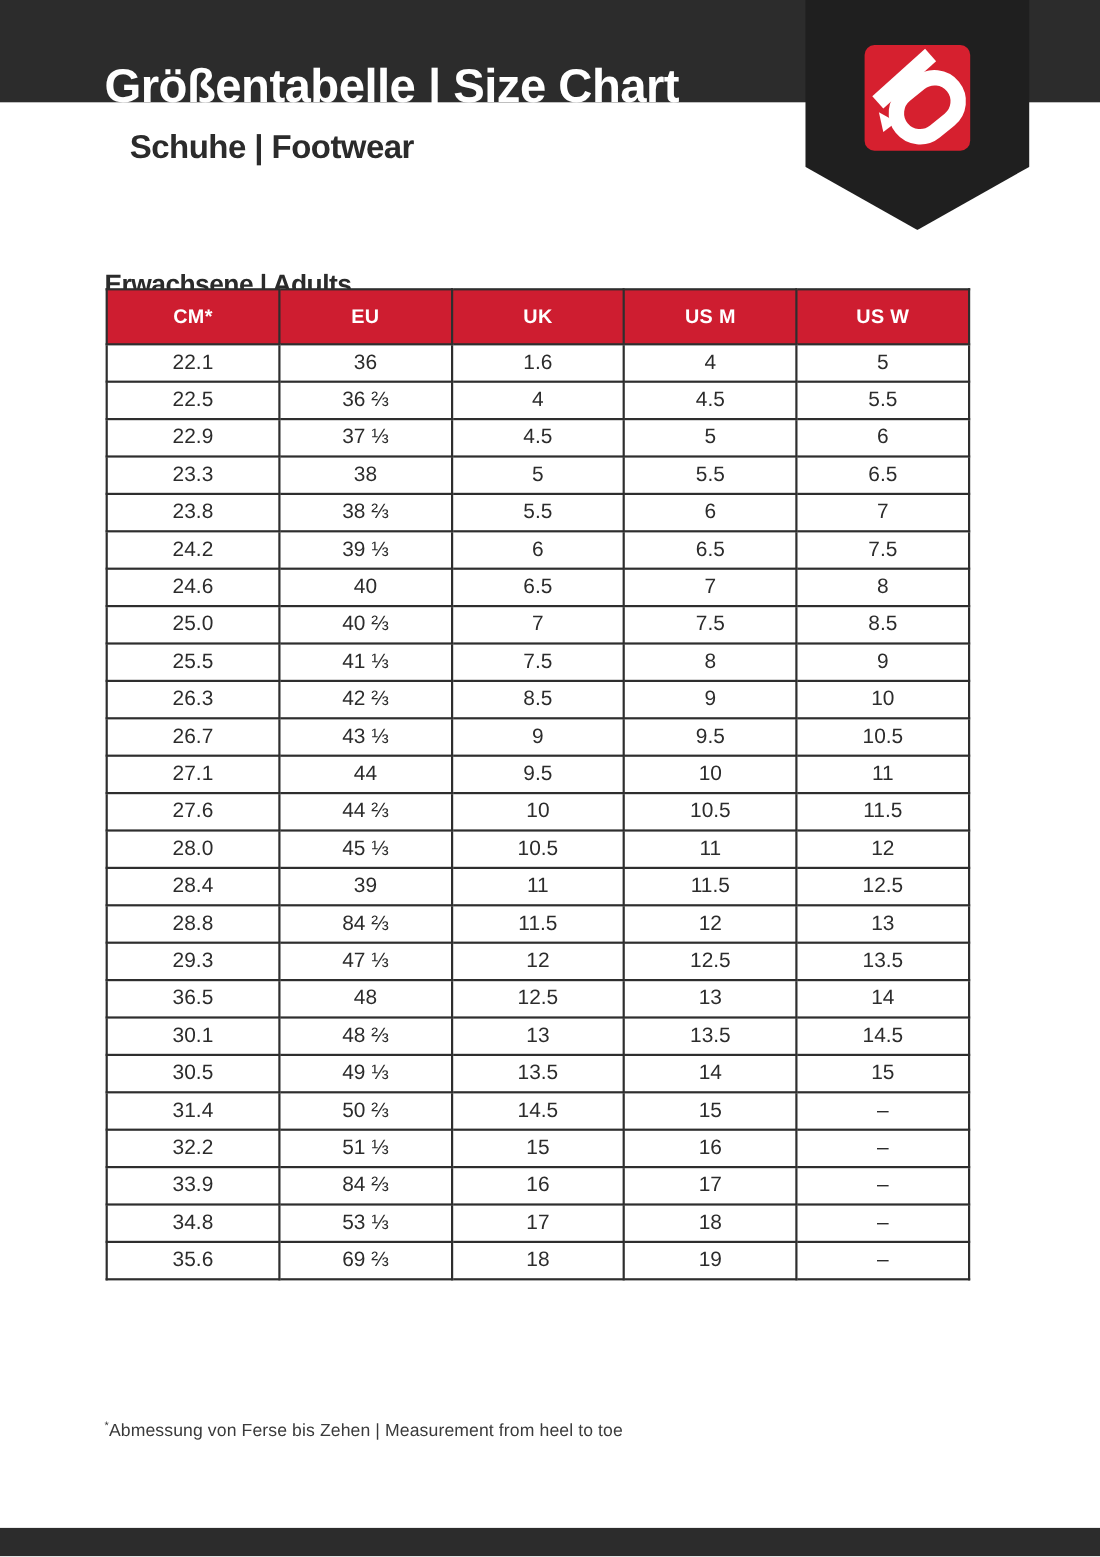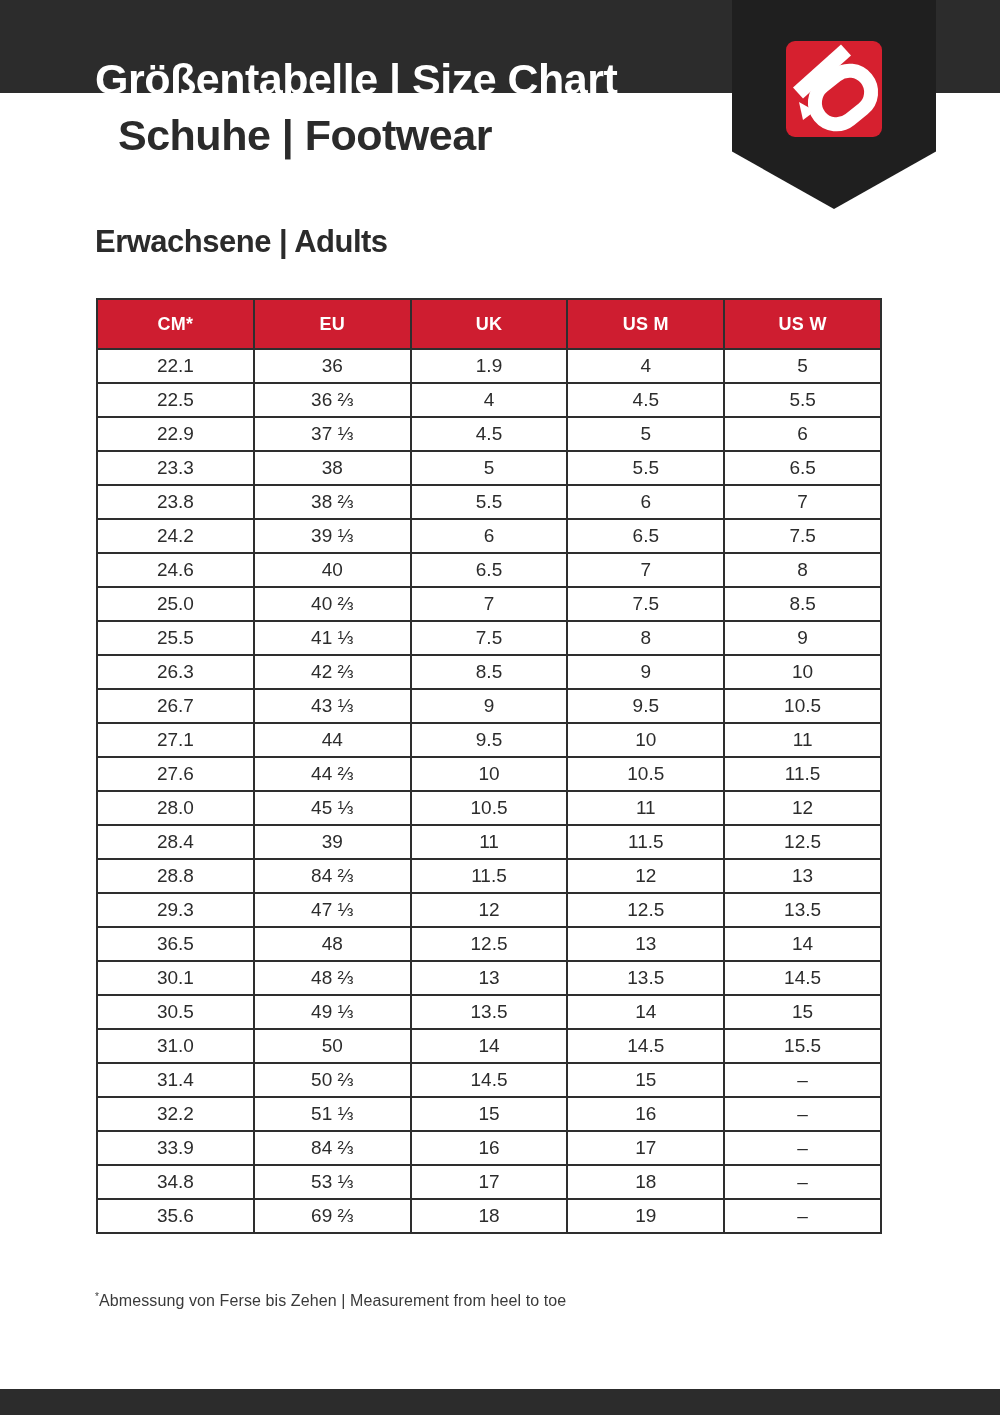--- a/index.html
+++ b/index.html
@@ -32,21 +32,21 @@
     line-height: 46px;
     font-weight: 700;
     letter-spacing: -0.5px;
     color: #ffffff;
     white-space: nowrap;
     z-index: 2;
   }
   .title2 {
     position: absolute;
     left: 118px; top: 112px;
-    font-size: 43px;
+    font-size: 30px;
     line-height: 46px;
     font-weight: 700;
     letter-spacing: -0.5px;
     color: var(--text-dark, #2b2b2b);
     white-space: nowrap;
   }
 
   
   .pennant {
     position: absolute;
@@ -61,36 +61,35 @@
     position: absolute;
     left: 786px; top: 41px;
     width: 96px; height: 96px;
     z-index: 3;
   }
   .logo-box svg { overflow: visible; display: block; }
 
   
   .section-heading {
     position: absolute;
-    left: 95px; top: 226px;
-    font-size: 31px;
+    left: 95px; top: 243px;
+    font-size: 24px;
     line-height: 32px;
     font-weight: 700;
     letter-spacing: -0.5px;
     color: var(--text-dark, #2b2b2b);
   }
 
   
   .size-table {
     position: absolute;
     left: 96px; top: 262px;
     width: 786px;
     border-collapse: collapse;
     table-layout: fixed;
-    margin-top: 36px;
   }
   .size-table th, .size-table td {
     border: 2px solid #2e2e2e;
     text-align: center;
     vertical-align: middle;
   }
   .size-table th {
     height: 50px;
     background: var(--table-header-red, #ce1d30);
     color: #ffffff;
@@ -157,21 +156,21 @@
           <th>EU</th>
           <th>UK</th>
           <th>US M</th>
           <th>US W</th>
         </tr>
     </thead>
     <tbody>
         <tr>
           <td>22.1</td>
           <td>36</td>
-          <td>1.9</td>
+          <td>1.6</td>
           <td>4</td>
           <td>5</td>
         </tr>
         <tr>
           <td>22.5</td>
           <td>36 ⅔</td>
           <td>4</td>
           <td>4.5</td>
           <td>5.5</td>
         </tr>
@@ -295,27 +294,20 @@
           <td>14.5</td>
         </tr>
         <tr>
           <td>30.5</td>
           <td>49 ⅓</td>
           <td>13.5</td>
           <td>14</td>
           <td>15</td>
         </tr>
         <tr>
-          <td>31.0</td>
-          <td>50</td>
-          <td>14</td>
-          <td>14.5</td>
-          <td>15.5</td>
-        </tr>
-        <tr>
           <td>31.4</td>
           <td>50 ⅔</td>
           <td>14.5</td>
           <td>15</td>
           <td>–</td>
         </tr>
         <tr>
           <td>32.2</td>
           <td>51 ⅓</td>
           <td>15</td>

